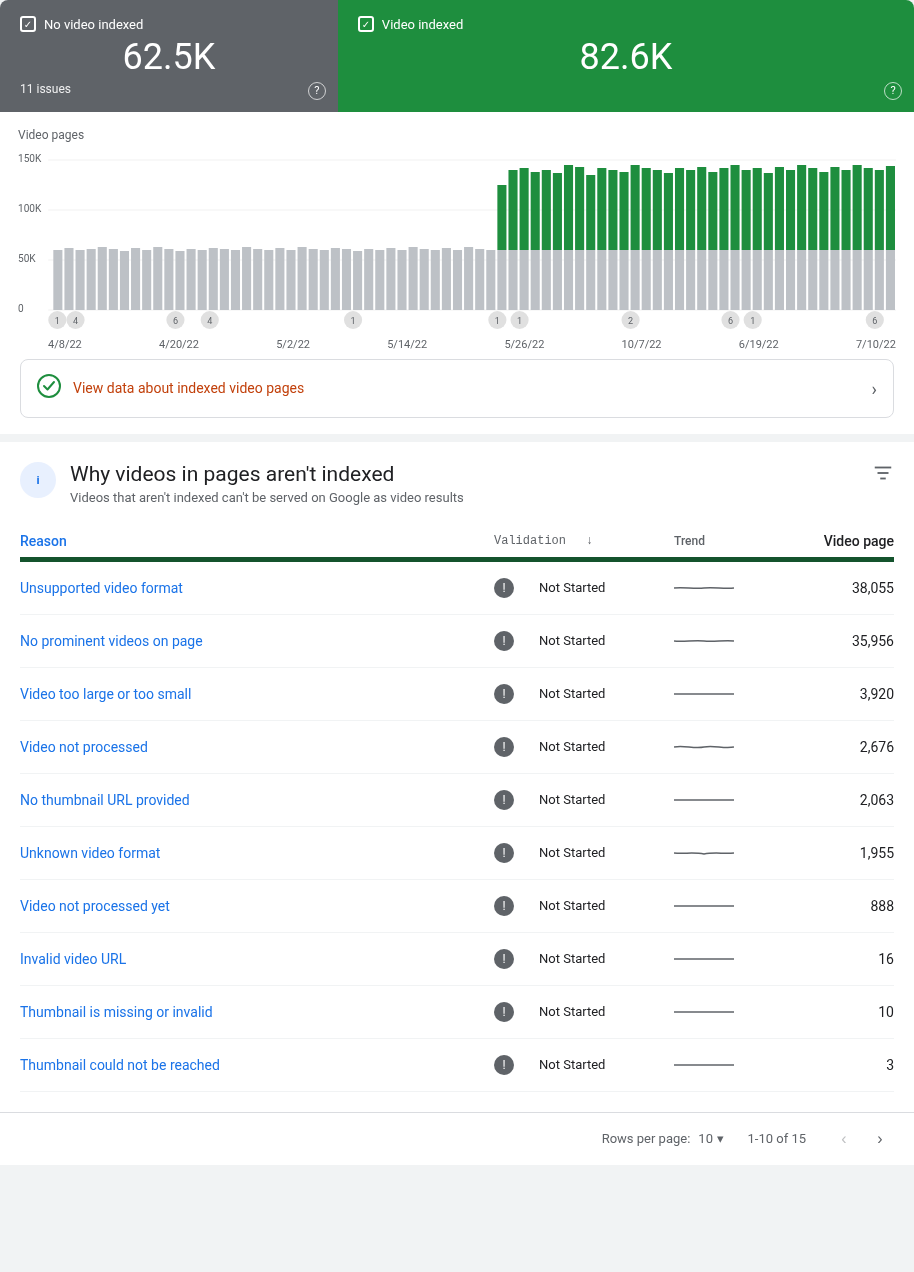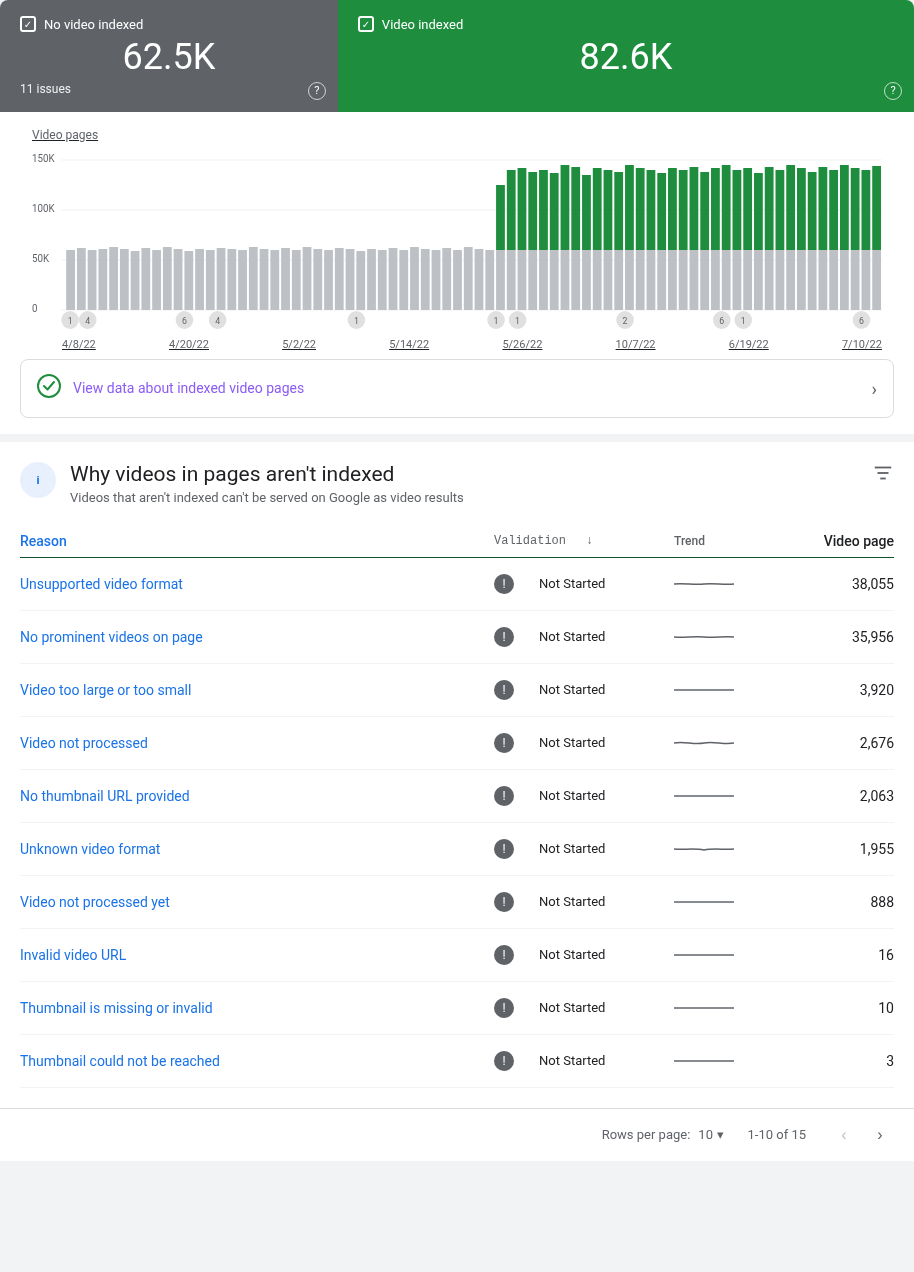--- a/index.html
+++ b/index.html
@@ -10,46 +10,46 @@
     .card { padding: 16px 20px; flex: 1; position: relative; cursor: pointer; }
     .card.no-video { background: #5f6368; color: #fff; }
     .card.video-indexed { background: #1e8e3e; color: #fff; flex: 1.8; }
     .card-header { display: flex; align-items: center; gap: 8px; font-size: 13px; margin-bottom: 6px; }
     .card-header .check-icon { width: 16px; height: 16px; border: 2px solid #fff; border-radius: 3px; display: flex; align-items: center; justify-content: center; font-size: 10px; }
     .card-number { font-size: 36px; font-weight: 400; line-height: 1.1; text-align: center; }
     .card-subtitle { font-size: 12px; margin-top: 4px; opacity: 0.9; }
     .card-help { position: absolute; bottom: 12px; right: 12px; width: 18px; height: 18px; border-radius: 50%; border: 1px solid rgba(255,255,255,0.7); display: flex; align-items: center; justify-content: center; font-size: 11px; cursor: pointer; }
 
     
-    .chart-section { background: #fff; padding: 16px 32px 8px; text-decoration: underline; }
+    .chart-section { background: #fff; padding: 16px 18px 8px; }
     .chart-label { font-size: 12px; color: #5f6368; margin-bottom: 8px; }
     .chart-container { position: relative; height: 180px; margin-bottom: 8px; }
     .chart-svg { width: 100%; height: 100%; }
 
     
     .view-data-section { background: #fff; padding: 0 20px 16px; }
     .view-data-card { border: 1px solid #dadce0; border-radius: 8px; display: flex; align-items: center; padding: 14px 16px; cursor: pointer; }
     .view-data-icon { color: #1e8e3e; font-size: 20px; margin-right: 12px; }
-    .view-data-text { flex: 1; font-size: 14px; color: #8b5cf6; }
+    .view-data-text { flex: 1; font-size: 14px; color: #c2410c; }
     .view-data-arrow { color: #5f6368; font-size: 18px; }
 
     
     .section-divider { height: 8px; background: #f1f3f4; }
 
     
     .why-section { background: #fff; padding: 20px; }
     .why-header { display: flex; align-items: flex-start; margin-bottom: 20px; }
     .why-icon { width: 36px; height: 36px; border-radius: 50%; background: #e8f0fe; display: flex; align-items: center; justify-content: center; margin-right: 14px; flex-shrink: 0; font-size: 18px; color: #1a73e8; }
     .why-title-block { flex: 1; }
     .why-title { font-size: 21px; font-weight: 400; color: #202124; }
     .why-subtitle { font-size: 13px; color: #5f6368; margin-top: 4px; }
     .why-filter { margin-left: auto; cursor: pointer; color: #5f6368; font-size: 20px; }
 
     
-    .table-header { display: grid; grid-template-columns: 1fr 180px 120px 100px; padding: 8px 0; border-bottom: 1px solid #14532d; font-size: 12px; color: #5f6368; font-weight: 500; }
+    .table-header { display: grid; grid-template-columns: 1fr 180px 120px 100px; padding: 8px 0; border-bottom: 5px solid #14532d; font-size: 12px; color: #5f6368; font-weight: 500; }
     .table-header .col-reason { }
     .table-header .col-validation { display: flex; align-items: center; gap: 20px; cursor: pointer; font-family: Liberation Mono, monospace; }
     .table-header .col-trend { }
     .table-header .col-pages { text-align: right; }
 
     .table-row-item { display: grid; grid-template-columns: 1fr 180px 120px 100px; padding: 16px 0; border-bottom: 1px solid #f1f3f4; align-items: center; cursor: pointer; }
     .col-reason { font-size: 14px; color: #1a73e8; }
     .col-validation { display: flex; align-items: center; gap: 6px; }
     .validation-icon { width: 20px; height: 20px; border-radius: 50%; background: #5f6368; display: flex; align-items: center; justify-content: center; color: #fff; font-size: 12px; flex-shrink: 0; }
     .validation-text { font-size: 13px; color: #202124; margin-left: 19px; }

